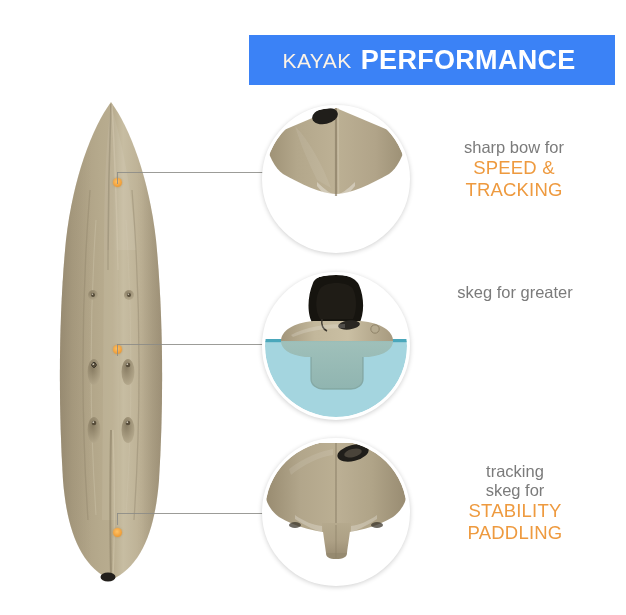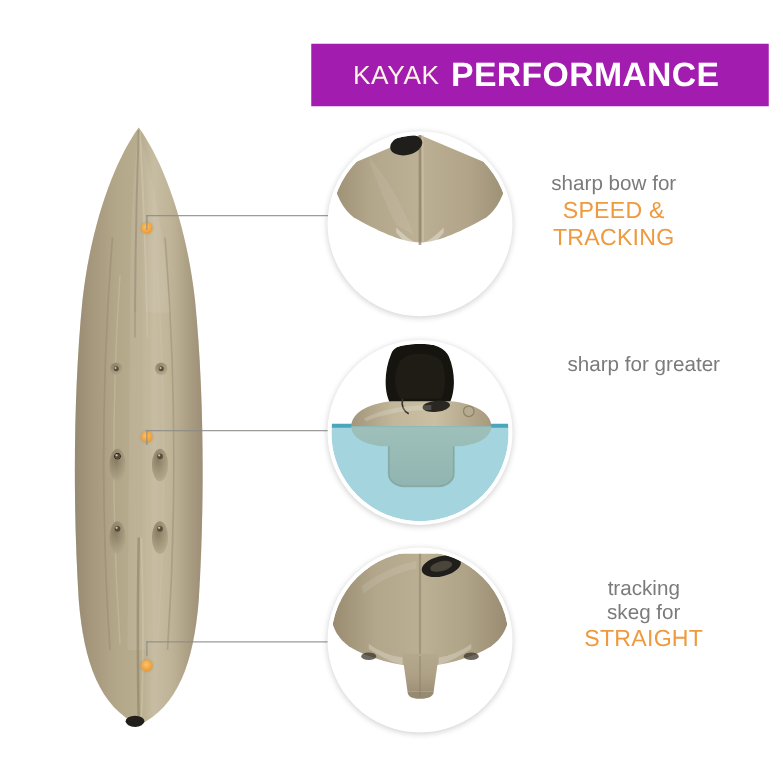--- a/index.html
+++ b/index.html
@@ -16,21 +16,21 @@
     -webkit-font-smoothing: antialiased;
   }
 
   
   .header-banner {
     position: absolute;
     left: 249px;
     top: 35px;
     width: 366px;
     height: 50px;
-    background: #a21caf;
+    background: #3b82f6;
     display: flex;
     align-items: center;
     justify-content: center;
     box-sizing: border-box;
     padding-right: 6px;
   }
   .header-banner .kayak-word {
     color: #fdf3e6;
     font-size: 21px;
     font-weight: 400;
@@ -112,21 +112,21 @@
   .circle-inner { position: absolute; inset: 0; overflow: hidden; border-radius: 50%; }
   .circle-inner svg { display: block; width: 100%; height: 100%; }
 
   
   .callout-text {
     position: absolute;
     width: 190px;
     text-align: center;
     line-height: 1.16;
   }
-  .callout-1 { left: 396px; top: 138px; }
+  .callout-1 { left: 419px; top: 138px; }
   .callout-2 { left: 420px; top: 283px; }
   .callout-3 { left: 420px; top: 462px; }
 
   .callout-lead {
     color: #7b7b7b;
     font-size: 16.5px;
     font-weight: 400;
     display: block;
   }
   .callout-emph {
@@ -372,20 +372,21 @@
   </div>
 </div>
 
 <div class="callout-text callout-1">
   <span class="callout-lead">sharp bow for</span>
   <span class="callout-emph">SPEED &amp;</span>
   <span class="callout-emph">TRACKING</span>
 </div>
 
 <div class="callout-text callout-2">
-  <span class="callout-lead">sharp for greater</span>
+  <span class="callout-lead">skeg for greater</span>
 </div>
 
 <div class="callout-text callout-3">
   <span class="callout-lead">tracking</span>
   <span class="callout-lead">skeg for</span>
-  <span class="callout-emph">STRAIGHT</span>
+  <span class="callout-emph">STABILITY</span>
+  <span class="callout-emph">PADDLING</span>
 </div>
 
 </body></html>

